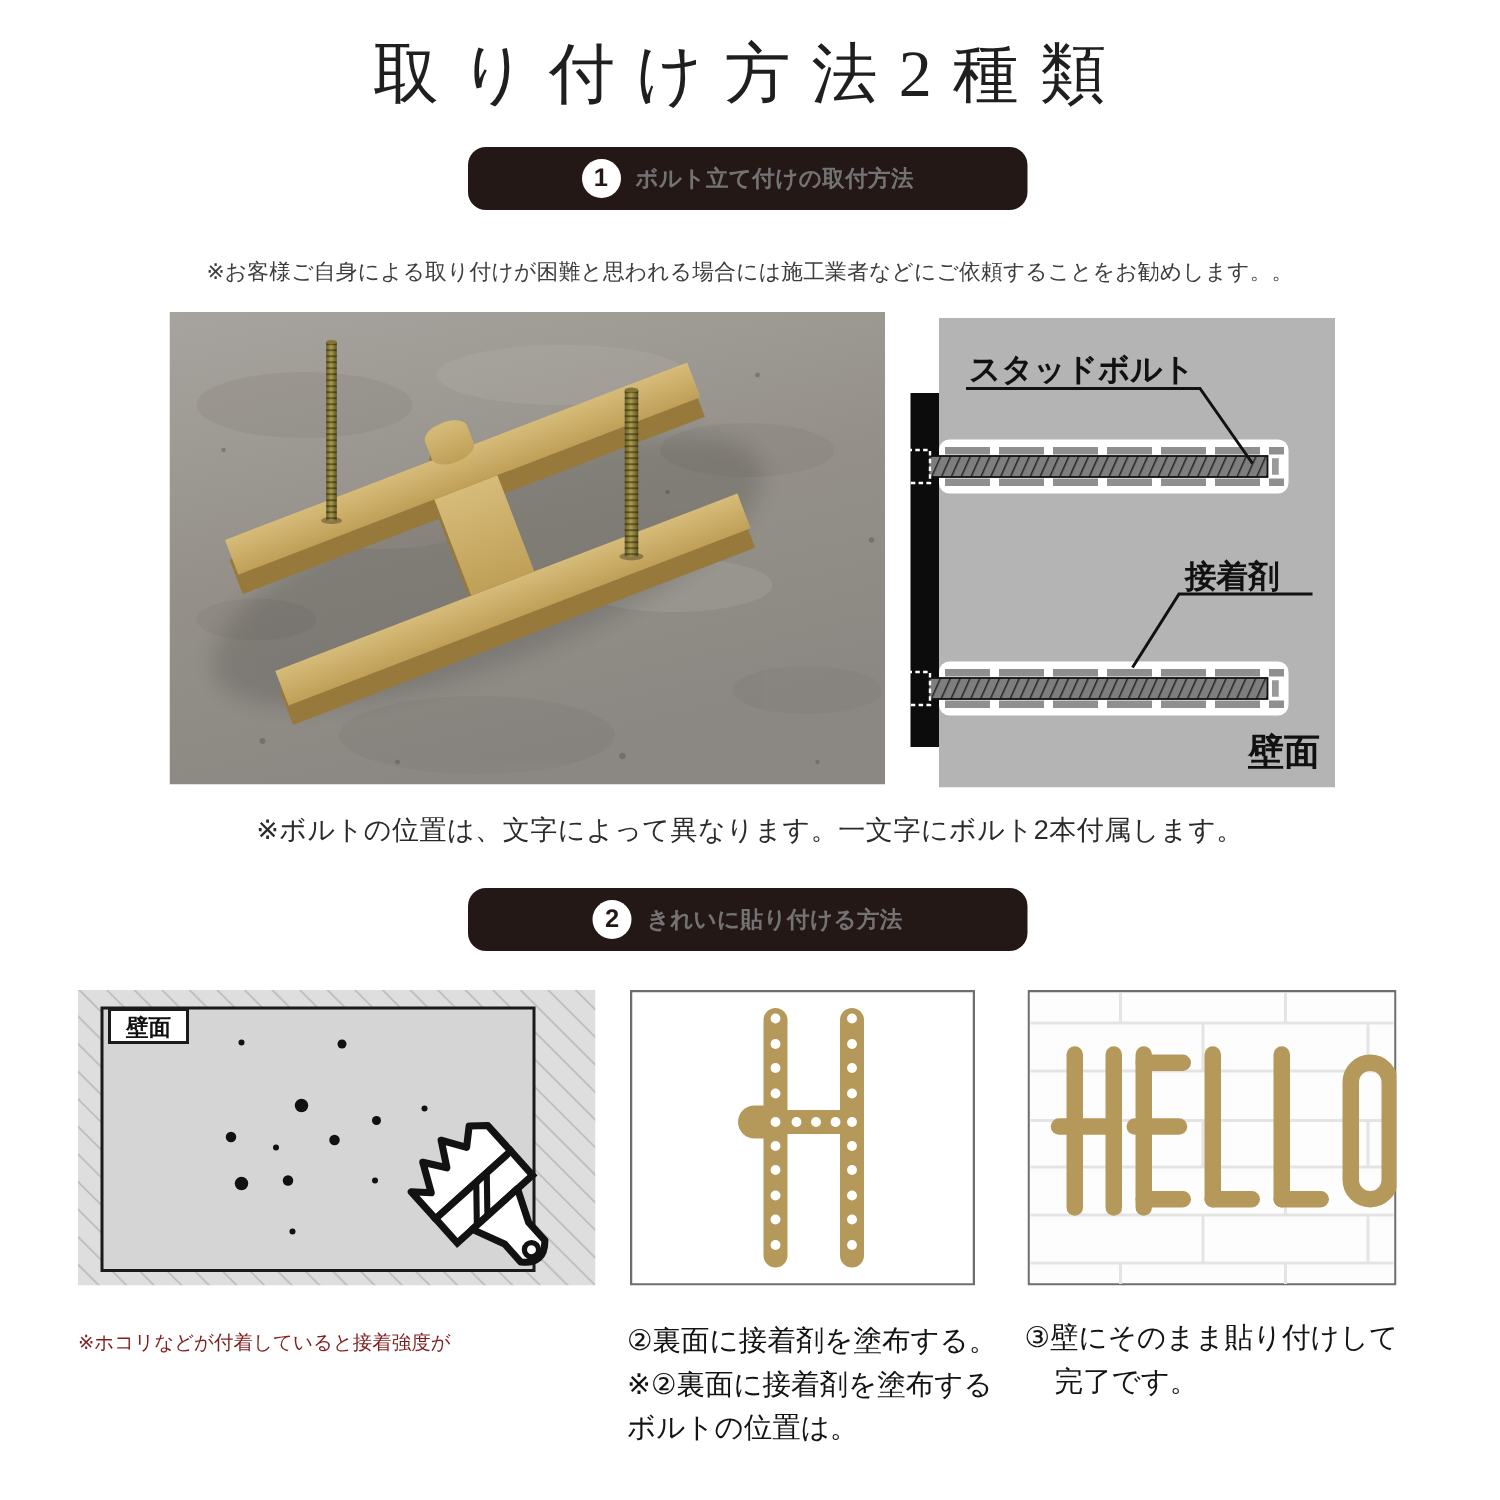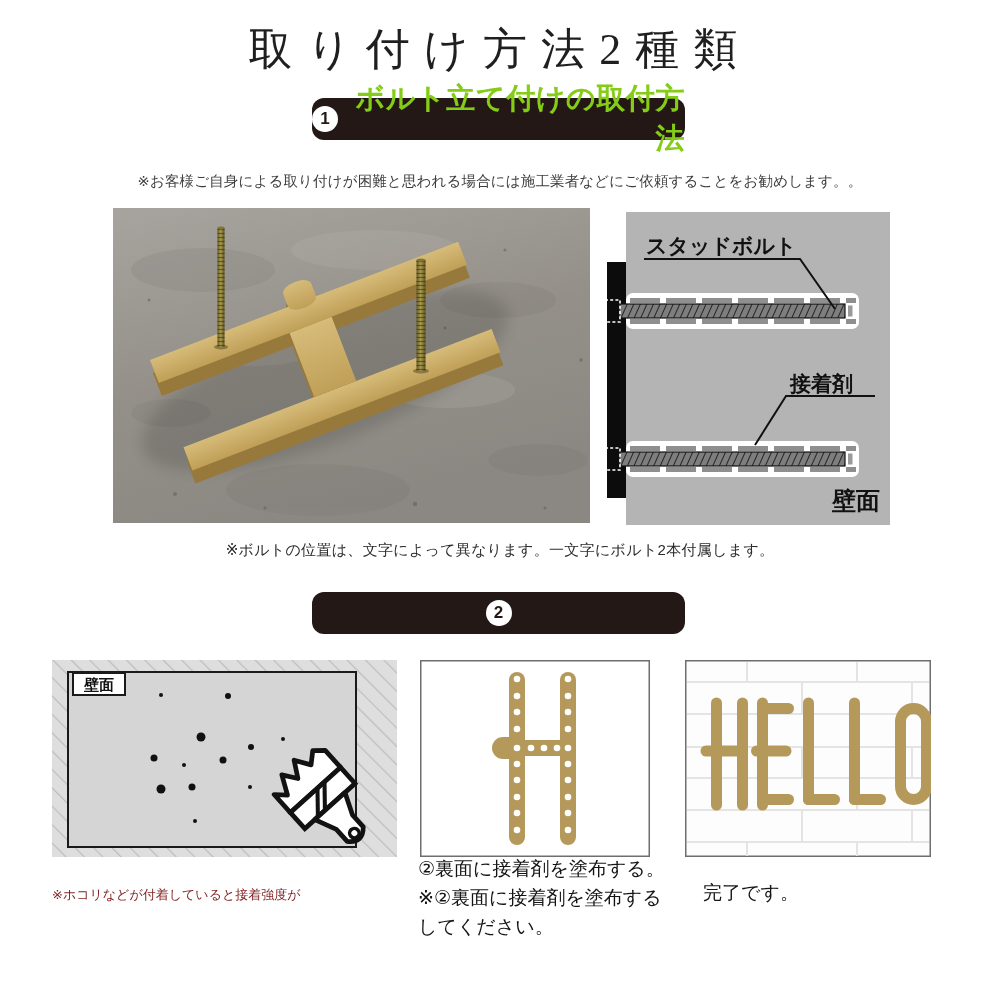--- a/index.html
+++ b/index.html
@@ -17,32 +17,32 @@
   
   .badge{
     left:312px;width:373px;height:42px;background:#231815;border-radius:12px;
     display:flex;align-items:center;justify-content:center;gap:10px;
   }
   .badge .num{
     width:26px;height:26px;border-radius:50%;background:#ffffff;color:#231815;
     display:flex;align-items:center;justify-content:center;
     font-size:17px;font-weight:bold;flex:0 0 auto;
   }
-  .badge .lbl{color:#84cc16;font-size:29px;font-weight:bold;letter-spacing:0.02em;text-align:right;}
+  .badge .lbl{color:#737373;font-size:15px;font-weight:bold;letter-spacing:0.02em;}
   .badge1{top:98px;}
   .badge2{top:592px;}
   
   .note1{left:0;top:172px;width:1000px;text-align:center;font-size:14.5px;color:#3d3d3d;letter-spacing:0.01em;}
-  .note2{left:0;top:541px;width:1000px;text-align:center;font-size:15px;color:#2b2b2b;letter-spacing:0.02em;}
+  .note2{left:0;top:541px;width:1000px;text-align:center;font-size:18px;color:#2b2b2b;letter-spacing:0.02em;}
   
   .cap{line-height:30px;font-size:20px;color:#141414;}
   .cap .main-line{white-space:nowrap;}
   .cap .sub{font-size:13px;line-height:24px;color:#7f1d1d;margin-top:5px;}
   .cap1{left:52px;top:878px;width:360px;}
-  .cap2{left:418px;top:854px;width:265px;font-size:19px;}
+  .cap2{left:418px;top:880px;width:265px;font-size:19px;}
   .cap2 .main-line{line-height:29px;}
   .cap3{left:683px;top:878px;width:280px;font-size:19px;}
   .cap3 .main-line{line-height:29px;}
   .cap3 .indent{padding-left:20px;}
   svg text{font-family:"Liberation Sans","DejaVu Sans",sans-serif;}
 </style>
 </head>
 <body>
 
 <div class="page">
@@ -170,20 +170,21 @@
     <text x="188" y="179" font-size="21" font-weight="bold" fill="#111">接着剤</text>
     <polyline points="273,184 184,184 153,233" fill="none" stroke="#111" stroke-width="2"></polyline>
 
     <text x="230" y="297" font-size="24" font-weight="bold" fill="#111">壁面</text>
   </svg>
 
   <div class="abs note2">※ボルトの位置は、文字によって異なります。一文字にボルト2本付属します。</div>
 
   <div class="abs badge badge2">
     <span class="num">2</span>
+    <span class="lbl">きれいに貼り付ける方法</span>
   </div>
 
   <svg class="abs" style="left:52px;top:660px;" width="345" height="197" viewBox="0 0 345 197">
     <defs>
       <pattern id="hatchBG" width="13" height="13" patternUnits="userSpaceOnUse" patternTransform="rotate(-45)">
         <rect width="13" height="13" fill="#dedede"></rect>
         <line x1="0" y1="0" x2="0" y2="13" stroke="#bdbdbd" stroke-width="2.4"></line>
       </pattern>
     </defs>
     <rect width="345" height="197" fill="url(#hatchBG)"></rect>
@@ -296,20 +297,21 @@
 
   <div class="abs cap cap1">
     <div class="sub">
       <div>※ホコリなどが付着していると接着強度が</div>
     </div>
   </div>
 
   <div class="abs cap cap2">
     <div class="main-line">②裏面に接着剤を塗布する。</div>
     <div class="main-line">※②裏面に接着剤を塗布する</div>
-    <div class="main-line">してください。</div>
+    <div class="main-line">ボルトの位置は。</div>
   </div>
 
   <div class="abs cap cap3">
+    <div class="main-line">③壁にそのまま貼り付けして</div>
     <div class="main-line indent">完了です。</div>
   </div>
 
 </div>
 
 </body></html>

